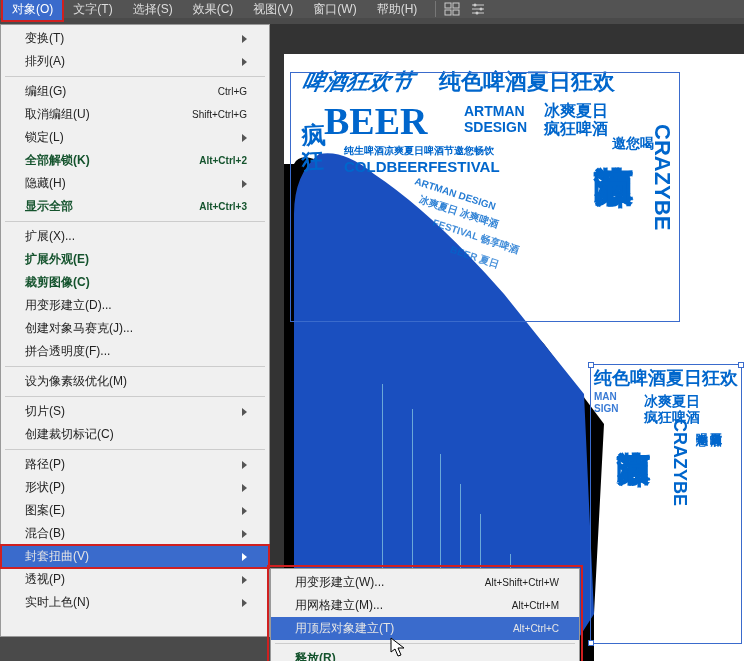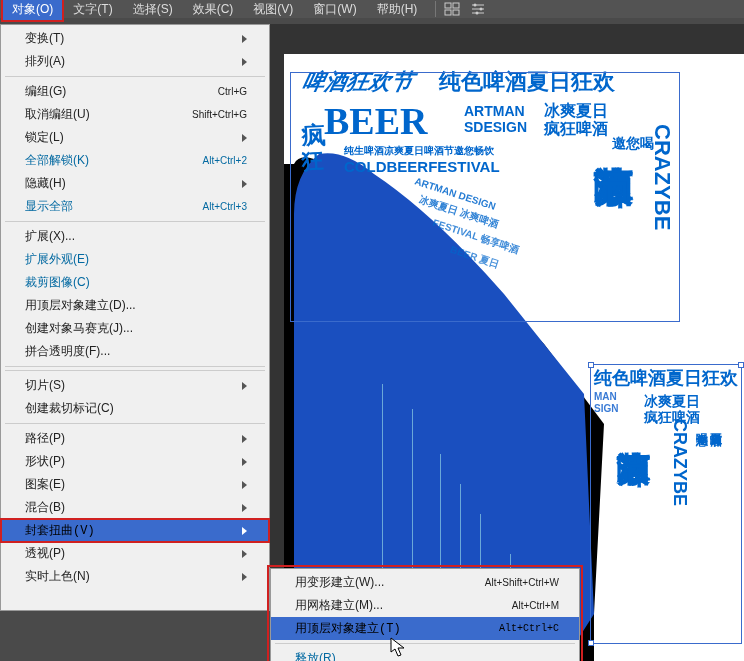--- a/index.html
+++ b/index.html
@@ -64,27 +64,26 @@
 }
 .dropdown-item {
   display: flex;
   justify-content: space-between;
   align-items: center;
   padding: 3px 22px 3px 24px;
   cursor: pointer;
   min-height: 20px;
   gap: 29px;
 }
-.dropdown-item.disabled { color: #0369a1; }
+.dropdown-item.disabled { color: #14532d; font-weight: bold; }
 .dropdown-item.highlighted {
   background: #3a6bcc;
-  color: #000000;
+  color: #e5e5e5;
   outline: 2px solid #d02020;
   outline-offset: -1px;
-  font-family: Liberation Mono, monospace;
 }
 .dropdown-item .label { flex: 1; }
 .dropdown-item .shortcut { font-size: 10px; }
 .dropdown-item .arrow {
   width: 0; height: 0;
   border-top: 4px solid transparent;
   border-bottom: 4px solid transparent;
   border-left: 5px solid #555;
 }
 .dropdown-item.highlighted .arrow { border-left-color: #fff; }
@@ -290,29 +289,32 @@
     <div class="dropdown-item">
       <span class="label">扩展(X)...</span>
     </div>
     <div class="dropdown-item disabled">
       <span class="label">扩展外观(E)</span>
     </div>
     <div class="dropdown-item disabled">
       <span class="label">裁剪图像(C)</span>
     </div>
     <div class="dropdown-item">
-      <span class="label">用顶层对象建立(D)...</span>
+      <span class="label">用变形建立(D)...</span>
     </div>
     <div class="dropdown-item">
       <span class="label">创建对象马赛克(J)...</span>
     </div>
     <div class="dropdown-item">
       <span class="label">拼合透明度(F)...</span>
     </div>
     <div class="dropdown-sep"></div>
+    <div class="dropdown-item">
+      <span class="label">设为像素级优化(M)</span>
+    </div>
     <div class="dropdown-sep"></div>
     <div class="dropdown-item">
       <span class="label">切片(S)</span>
       <span class="arrow"></span>
     </div>
     <div class="dropdown-item">
       <span class="label">创建裁切标记(C)</span>
     </div>
     <div class="dropdown-sep"></div>
     <div class="dropdown-item">

